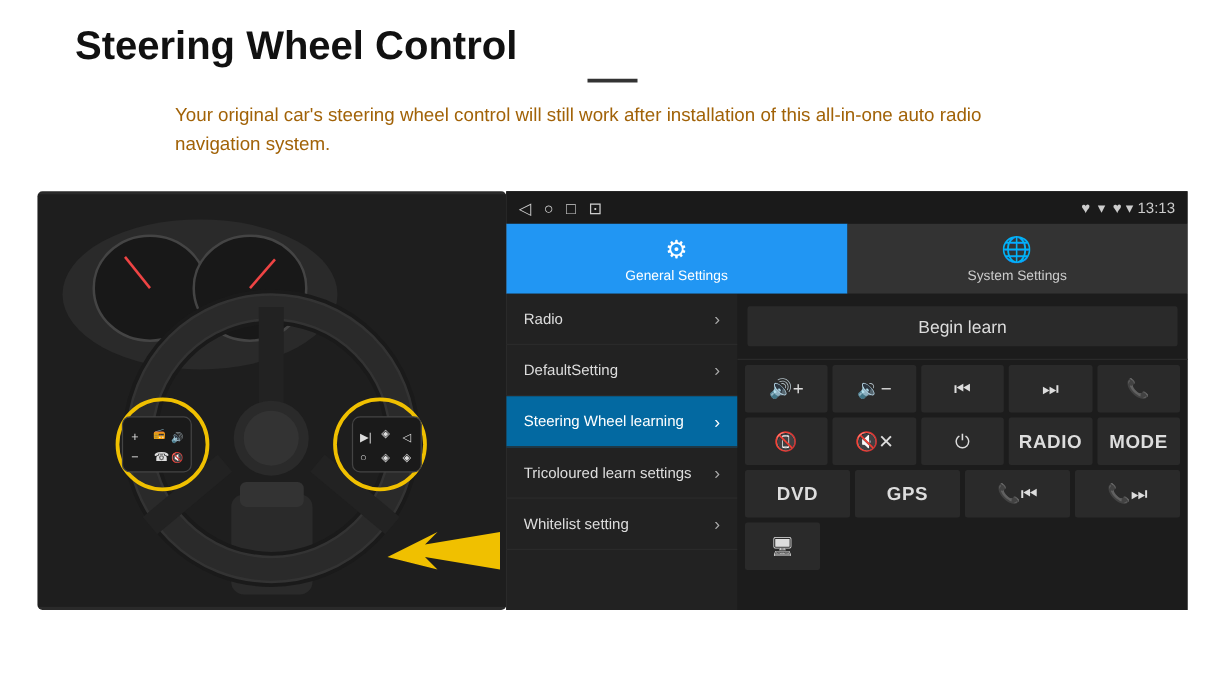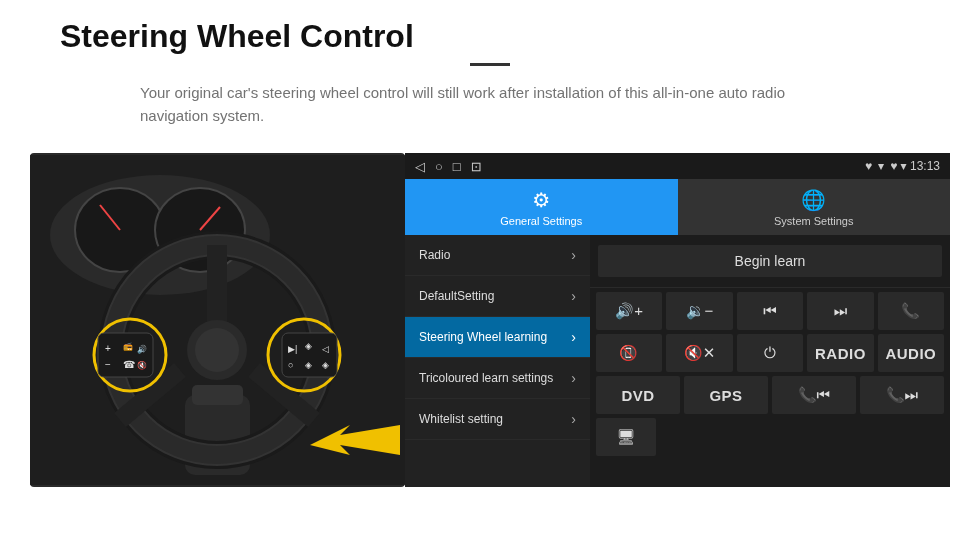--- a/index.html
+++ b/index.html
@@ -21,21 +21,21 @@
       color: #111;
     }
     .header-divider {
       width: 40px;
       height: 3px;
       background: #333;
       margin: 8px auto;
     }
     .header p {
       font-size: 15px;
-      color: #737373;
+      color: #a16207;
       line-height: 1.5;
       max-width: 700px;
       margin: 16px auto;
     }
 
     .content-area {
       display: flex;
       padding: 0 30px;
       gap: 0;
     }
@@ -358,21 +358,21 @@
             <button class="ctrl-btn">
               <span>🔇✕</span>
             </button>
             <button class="ctrl-btn">
               <span>⏻</span>
             </button>
             <button class="ctrl-btn text-btn">
               <span>RADIO</span>
             </button>
             <button class="ctrl-btn text-btn">
-              <span>AUDIO</span>
+              <span>MODE</span>
             </button>
           </div>
 
           <div class="btn-row">
             <button class="ctrl-btn text-btn">
               <span>DVD</span>
             </button>
             <button class="ctrl-btn text-btn">
               <span>GPS</span>
             </button>

